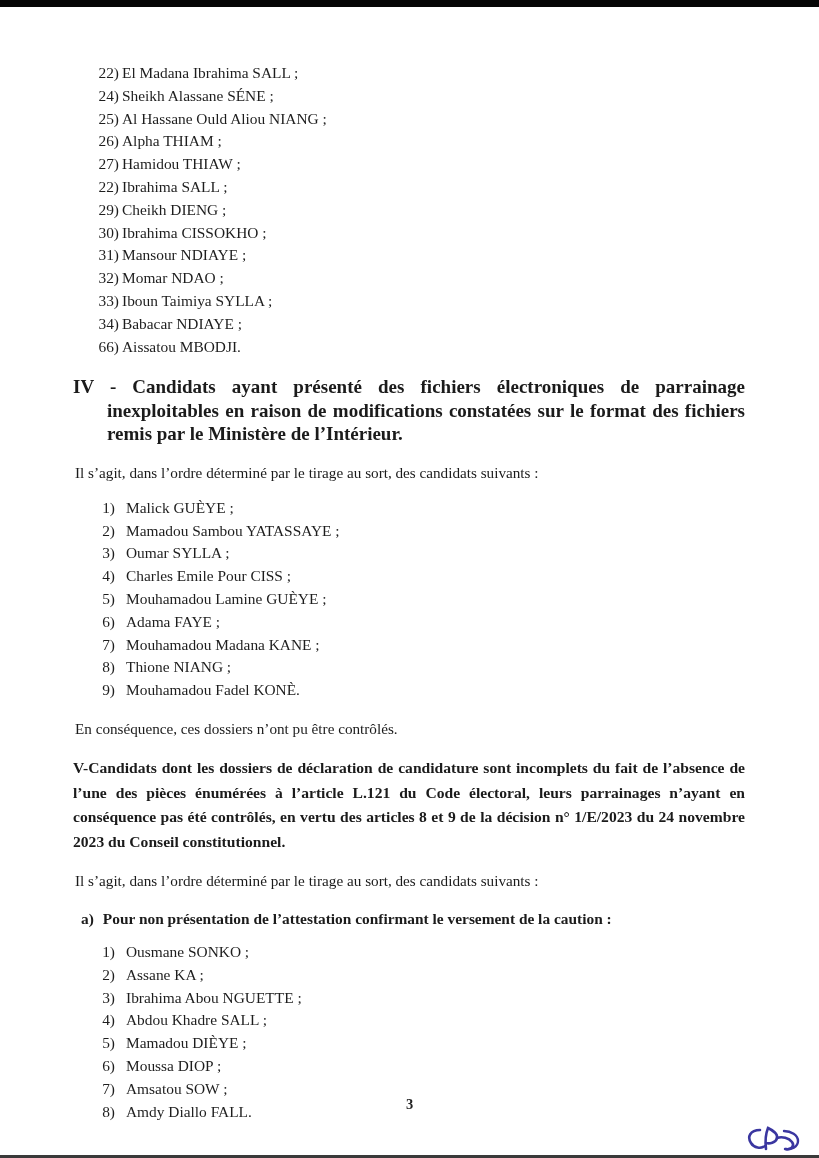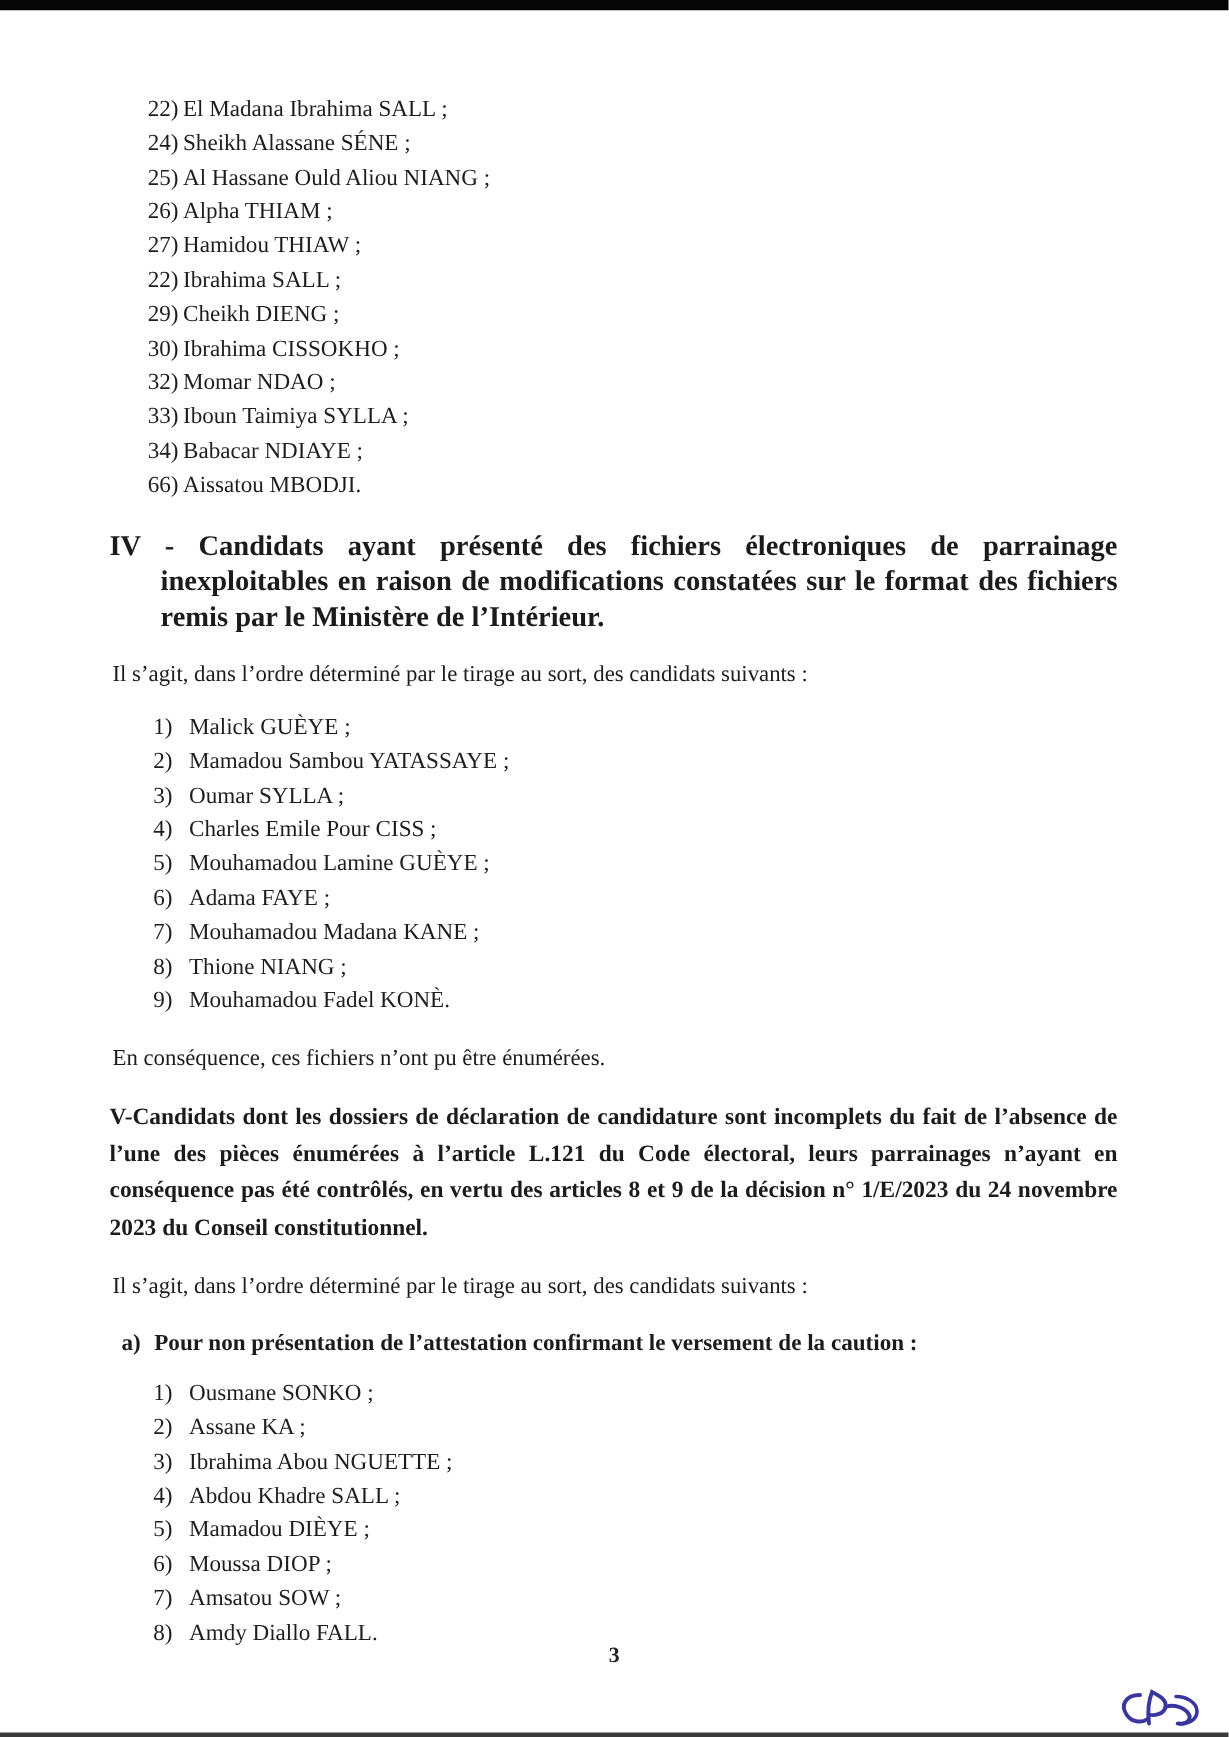--- a/index.html
+++ b/index.html
@@ -174,20 +174,24 @@
         </li>
         <li class="list-item">
           <span class="num">29)</span>
           <span class="name">Cheikh DIENG ;</span>
         </li>
         <li class="list-item">
           <span class="num">30)</span>
           <span class="name">Ibrahima CISSOKHO ;</span>
         </li>
         <li class="list-item">
+          <span class="num">31)</span>
+          <span class="name">Mansour NDIAYE ;</span>
+        </li>
+        <li class="list-item">
           <span class="num">32)</span>
           <span class="name">Momar NDAO ;</span>
         </li>
         <li class="list-item">
           <span class="num">33)</span>
           <span class="name">Iboun Taimiya SYLLA ;</span>
         </li>
         <li class="list-item">
           <span class="num">34)</span>
           <span class="name">Babacar NDIAYE ;</span>
@@ -234,21 +238,21 @@
         <li class="list-item">
           <span class="num">8)</span>
           <span class="name">Thione NIANG ;</span>
         </li>
         <li class="list-item">
           <span class="num">9)</span>
           <span class="name">Mouhamadou Fadel KONÈ.</span>
         </li>
       </ol>
 
-    <p class="para">En conséquence, ces fichiers n’ont pu être énumérées.</p>
+    <p class="para">En conséquence, ces dossiers n’ont pu être contrôlés.</p>
 
     <p class="para-block-bold">V-Candidats dont les dossiers de déclaration de candidature sont incomplets du fait de l’absence de l’une des pièces énumérées à l’article L.121 du Code électoral, leurs parrainages n’ayant en conséquence pas été contrôlés, en vertu des articles 8 et 9 de la décision n° 1/E/2023 du 24 novembre 2023 du Conseil constitutionnel.</p>
 
     <p class="para">Il s’agit, dans l’ordre déterminé par le tirage au sort, des candidats suivants :</p>
 
     <p class="subheading">
       <span class="sub-marker">a)</span><span>Pour non présentation de l’attestation confirmant le versement de la caution :</span>
     </p>
 
     <ol class="list-block gap-small" id="list-section-v-a">

